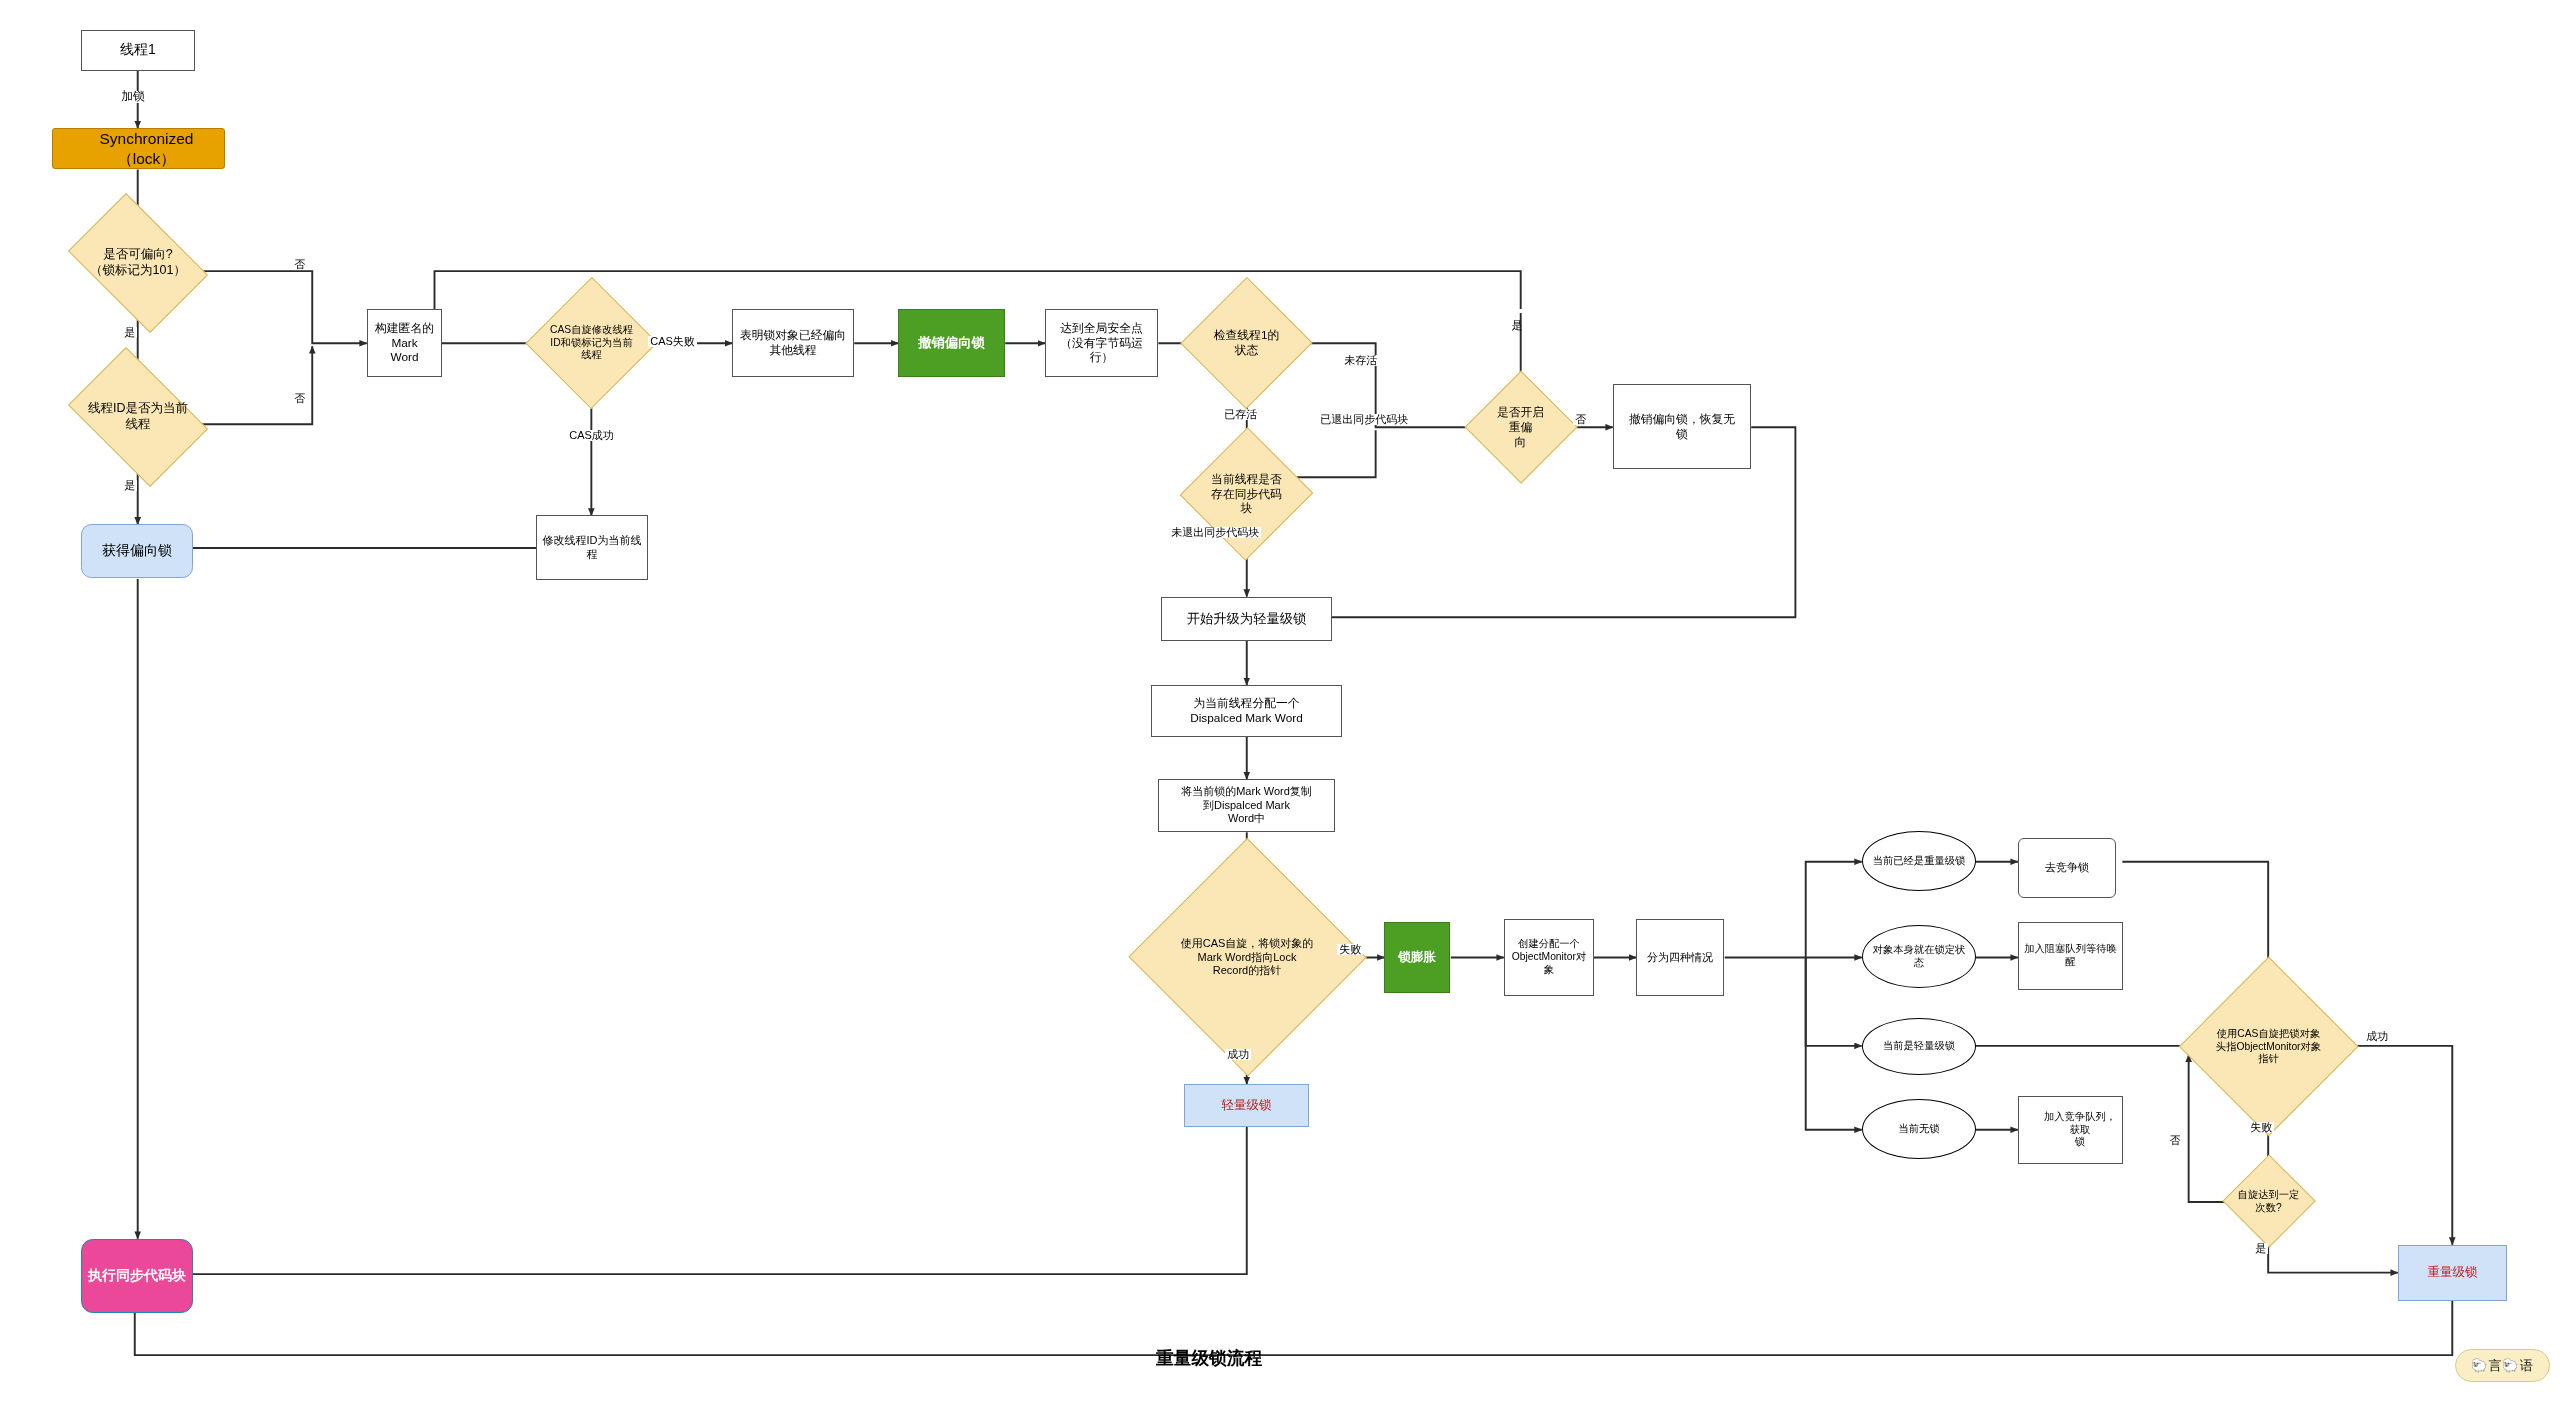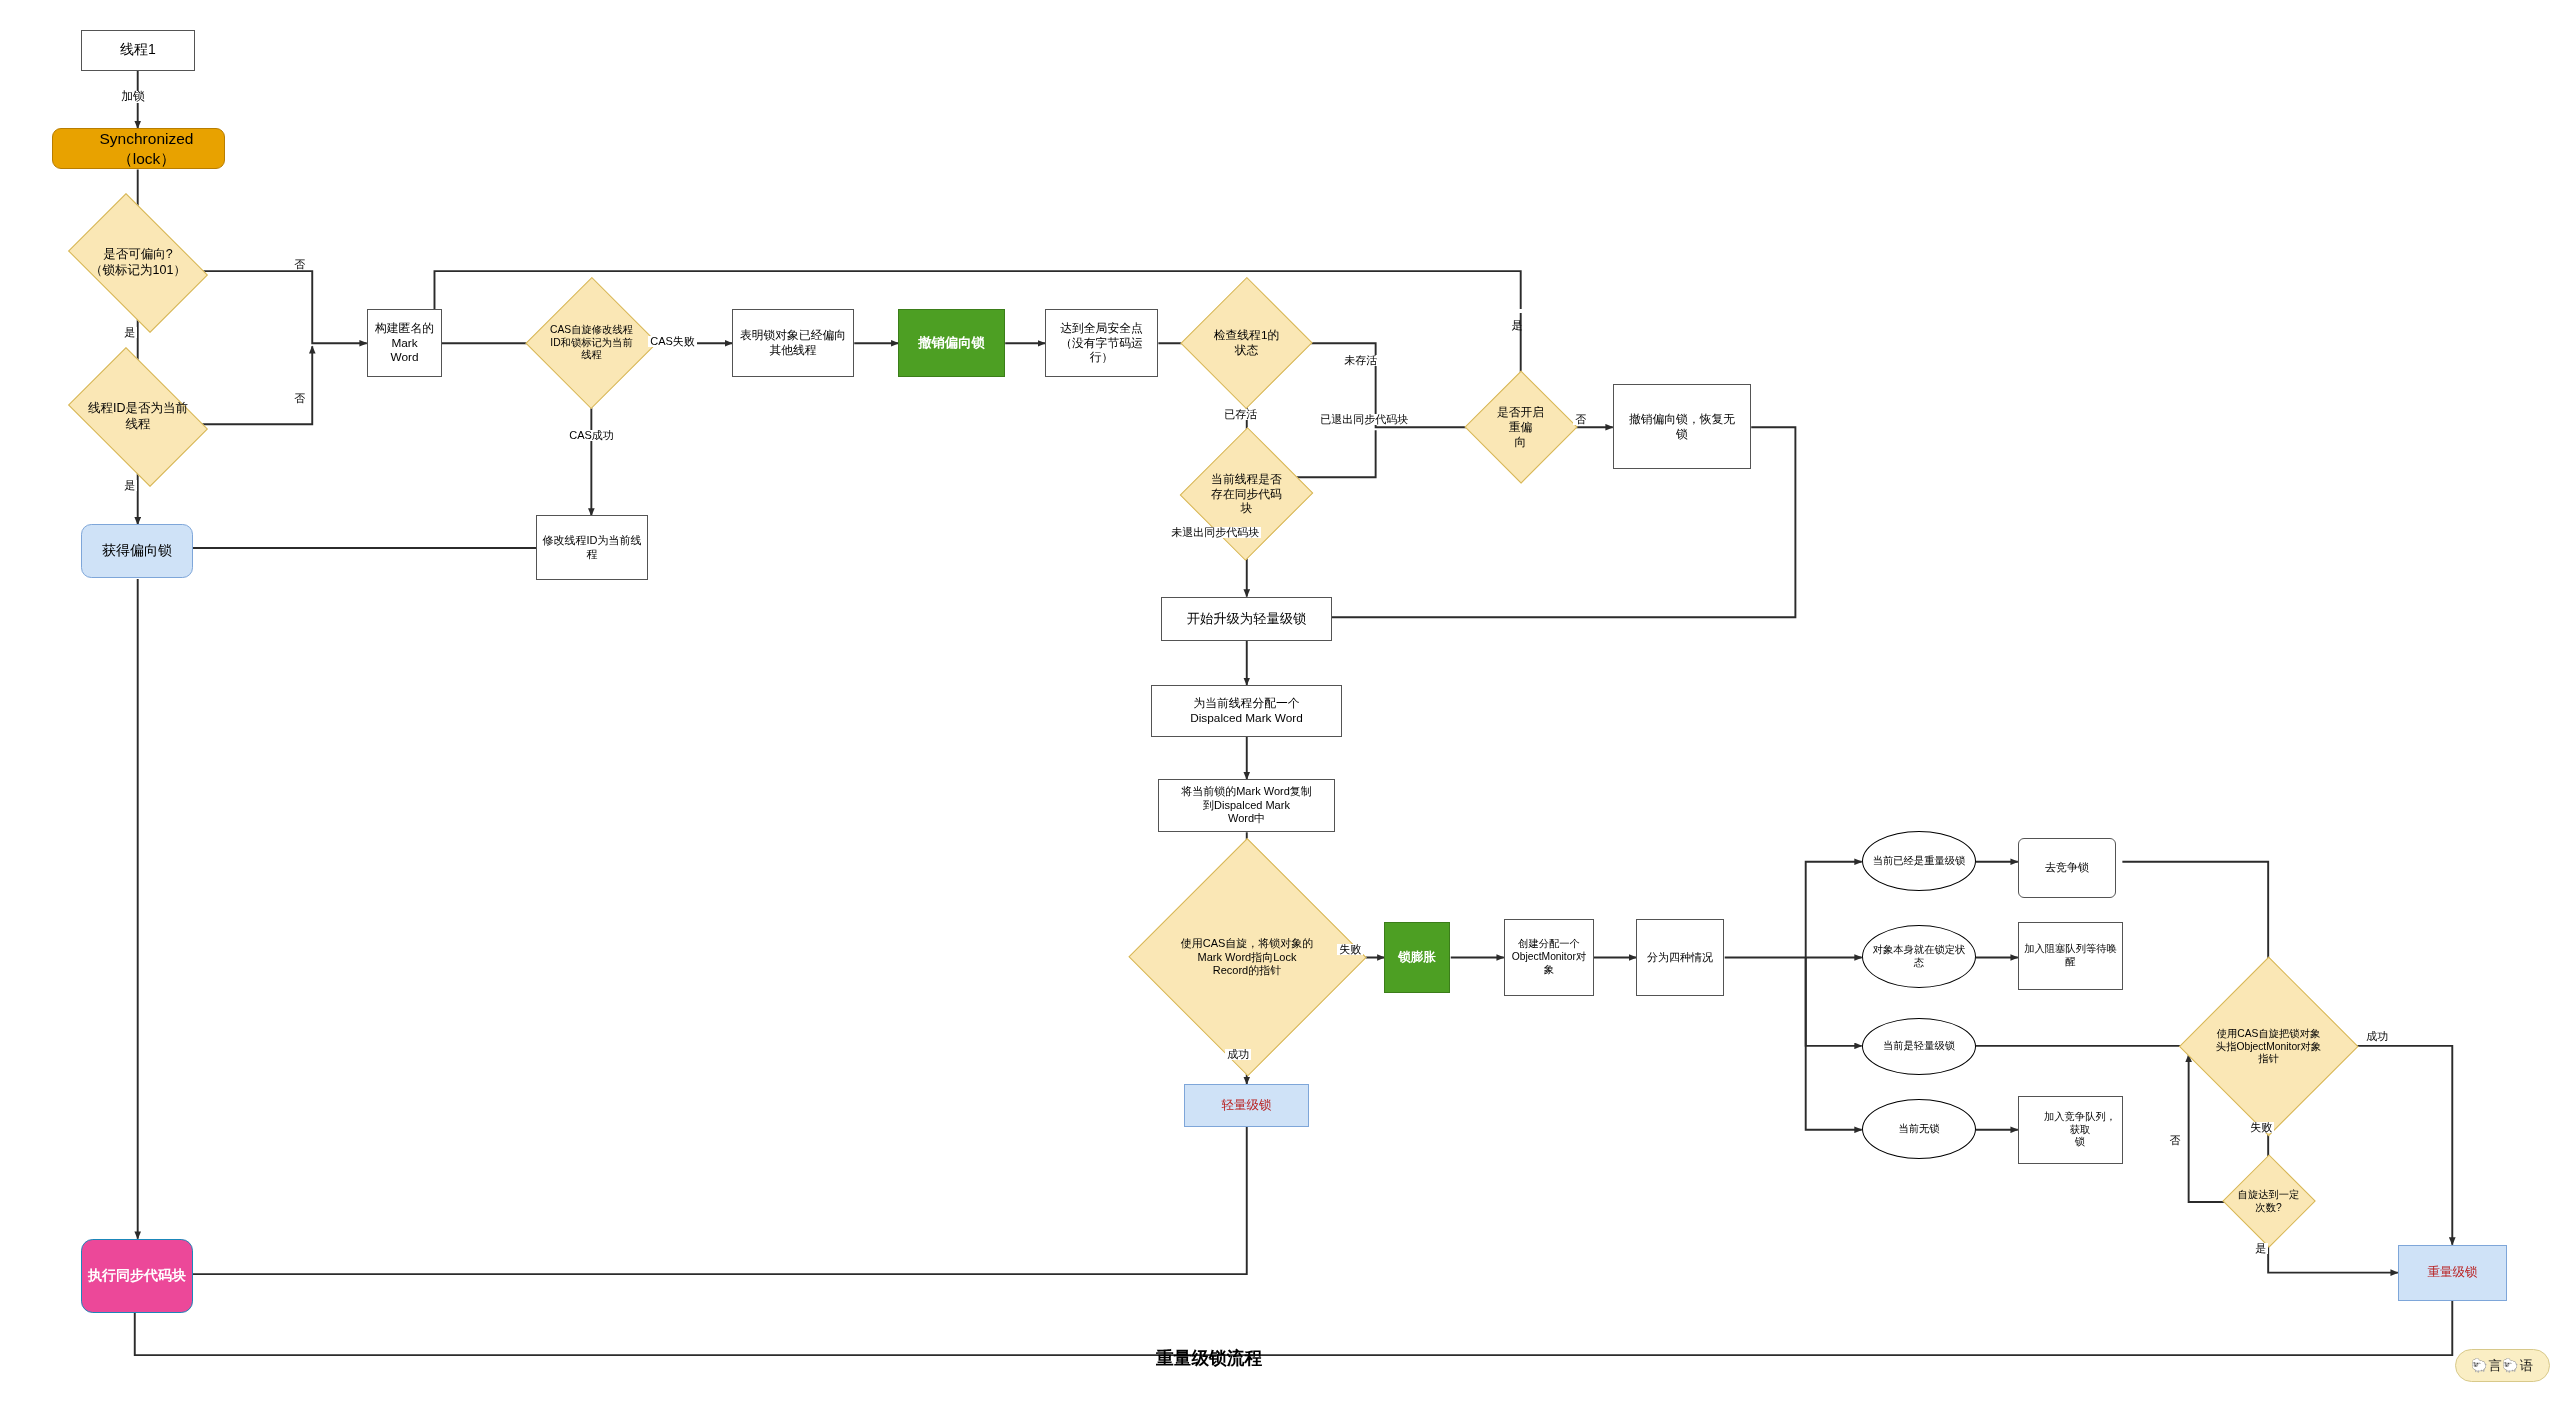--- a/index.html
+++ b/index.html
@@ -14,21 +14,21 @@
 
   
   .rect{border:1.5px solid #545454;background:#ffffff;}
   .diamond{background:transparent;border:none;}
   .diamond .dshape{position:absolute;left:0;top:0;width:100%;height:100%;
         background:#fae7b5;border:1.5px solid #d6b656;
         transform:rotate(45deg);transform-origin:center;box-sizing:border-box;}
   .diamond .txt{position:relative;z-index:3;}
   .ellipse{border:1.5px solid #000000;background:#ffffff;border-radius:50%;}
 
-  .orange{background:#e8a200;border:1.5px solid #b87d00;border-radius:9px;color:#000;padding-left:16px;}
+  .orange{background:#e8a200;border:1.5px solid #b87d00;border-radius:3px;color:#000;padding-left:16px;}
   .green{background:#4d9f23;border:1.5px solid #3b7d19;color:#ffffff;font-weight:bold;}
   .blue-light{background:#cfe2f7;border:1.5px solid #7ea6d9;border-radius:10.3px;color:#000;}
   .blue-light-sq{background:#cfe2f7;border:1.5px solid #7ea6d9;color:#b91c1c;}
   .blue-strong{background:#ec4899;border:1.5px solid #1b87ba;border-radius:11.8px;color:#ffffff;font-weight:bold;}
 
   .edge-label{position:absolute;background:#ffffff;color:#000;padding:0 2.2px;
        line-height:1;white-space:nowrap;}
   .edge-label.vert{writing-mode:vertical-rl;text-orientation:upright;padding:2.2px 0;}
 
   #title{position:absolute;color:#000;font-weight:bold;}

